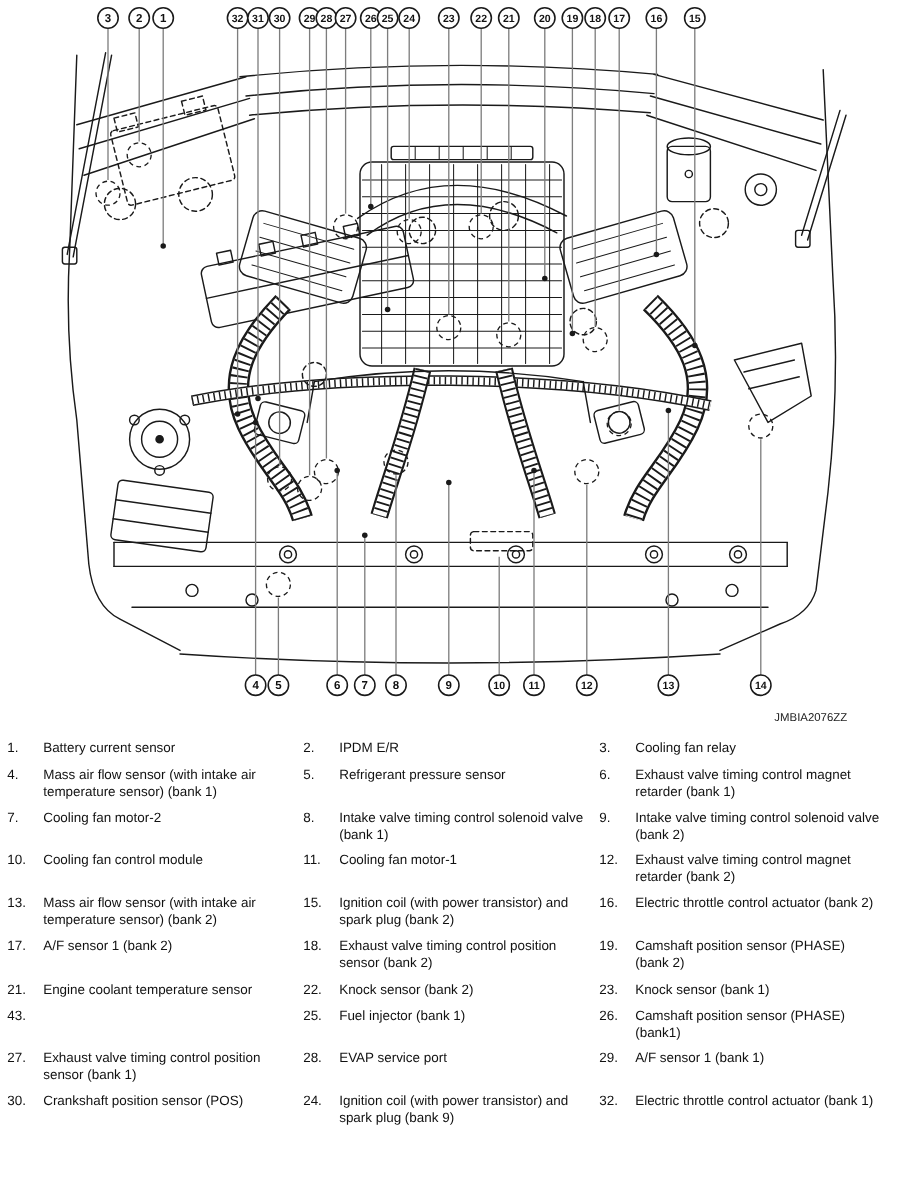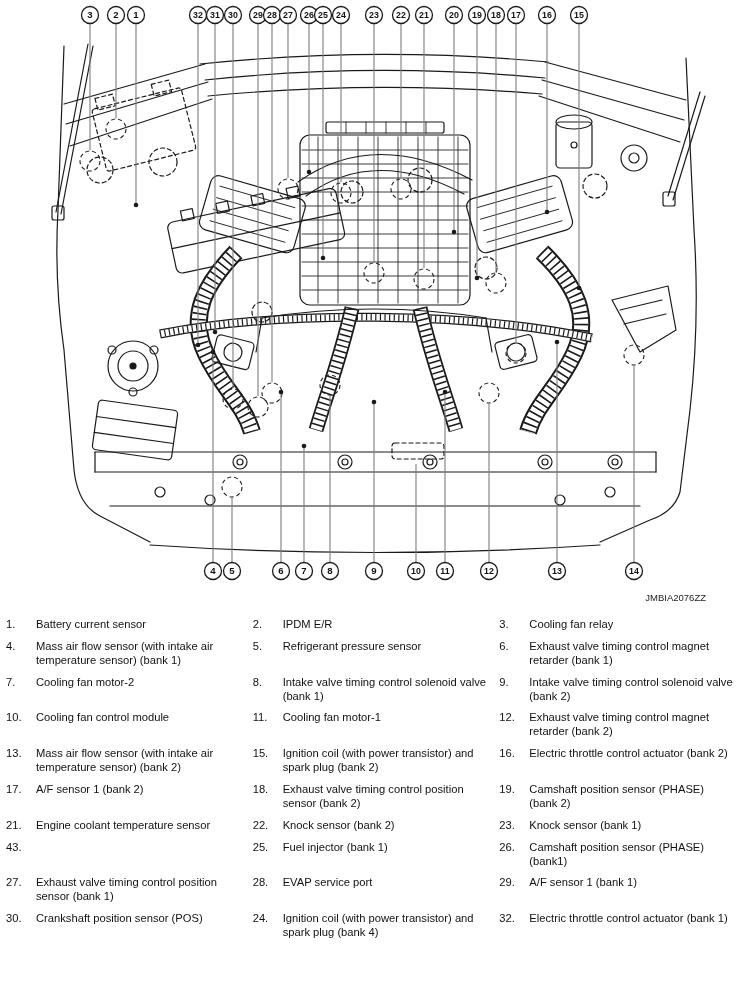--- a/index.html
+++ b/index.html
@@ -497,19 +497,19 @@
     <div class="cell">
       <span class="num">29.</span>
       <span class="lbl">A/F sensor 1 (bank 1)</span>
     </div>
     <div class="cell">
       <span class="num">30.</span>
       <span class="lbl">Crankshaft position sensor (POS)</span>
     </div>
     <div class="cell">
       <span class="num">24.</span>
-      <span class="lbl">Ignition coil (with power transistor) and spark plug (bank 4)</span>
+      <span class="lbl">Ignition coil (with power transistor) and spark plug (bank 9)</span>
     </div>
     <div class="cell">
       <span class="num">32.</span>
       <span class="lbl">Electric throttle control actuator (bank 1)</span>
     </div>
   </div>
 
 </body></html>

